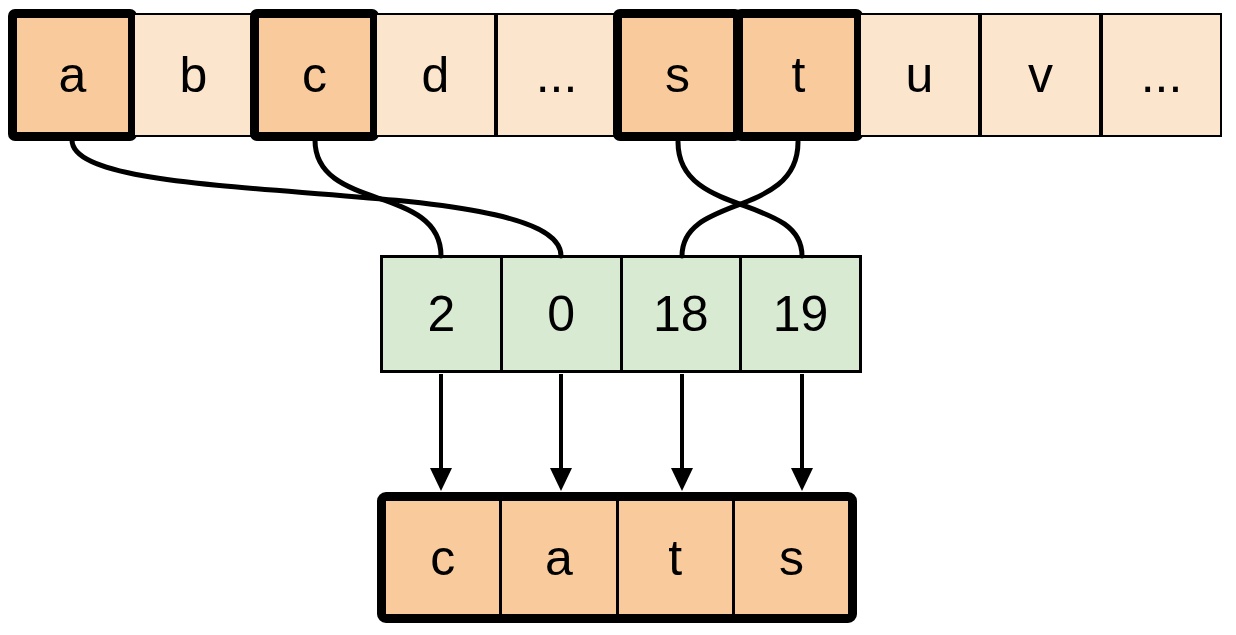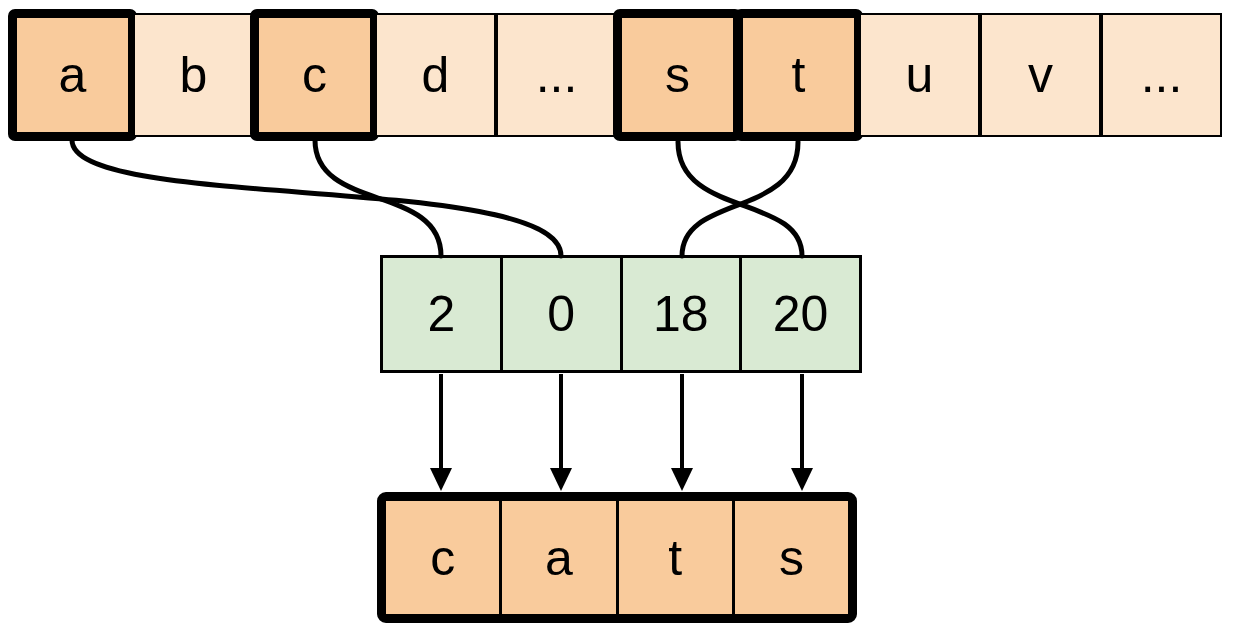--- a/index.html
+++ b/index.html
@@ -121,21 +121,21 @@
   <div class="cell hl" style="left:613px;">s</div>
   <div class="cell hl" style="left:734px;">t</div>
   <div class="cell" style="left:859px;">u</div>
   <div class="cell" style="left:980px;">v</div>
   <div class="cell" style="left:1101px;">...</div>
 
   <div class="index-row">
     <div class="index-cell">2</div>
     <div class="index-cell">0</div>
     <div class="index-cell">18</div>
-    <div class="index-cell">20</div>
+    <div class="index-cell">19</div>
   </div>
 
   <div class="word-row">
     <div class="word-cell">c</div>
     <div class="word-cell">a</div>
     <div class="word-cell">t</div>
     <div class="word-cell">s</div>
   </div>
 
   <svg class="overlay" width="1236" height="635" viewBox="0 0 1236 635">

